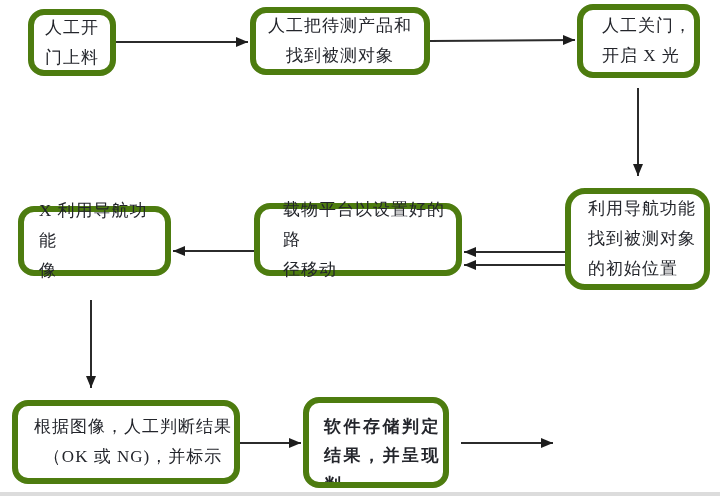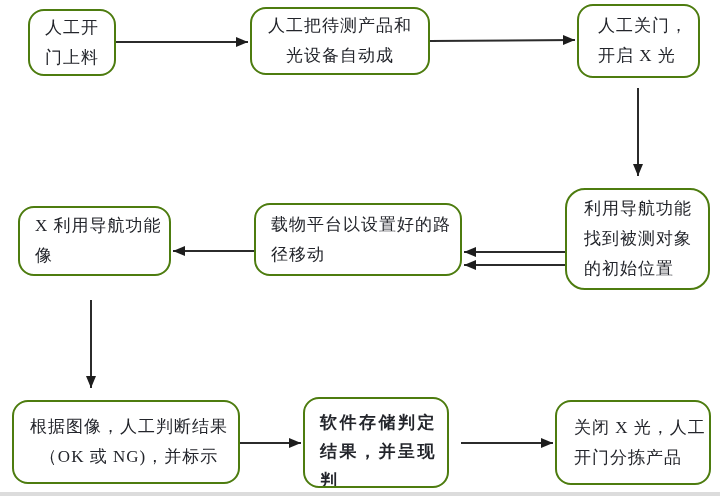--- a/index.html
+++ b/index.html
@@ -13,39 +13,39 @@
   }
   #arrow-layer {
     position: absolute;
     left: 0; top: 0;
     width: 720px; height: 496px;
   }
   .node {
     position: absolute;
     box-sizing: border-box;
     background: #ffffff;
-    border: 2px solid #4d7c0f;
+    border: 6px solid #4d7c0f;
     border-radius: 16px;
     display: flex;
     align-items: center;
     color: #23252b;
     font-size: 17px;
   }
   .label {
     white-space: pre-line;
     line-height: 30px;
     letter-spacing: 1px;
   }
   .node.centered { justify-content: center; text-align: center; }
 
   #node-manual-load            { left: 28px;  top: 9px;   width: 88px;  height: 67px; }
   #node-place-product          { left: 250px; top: 7px;   width: 180px; height: 68px; }
   #node-close-door-xray-on     { left: 577px; top: 4px;   width: 123px; height: 74px; padding-left: 19px; }
   #node-navigate-initial       { left: 565px; top: 188px; width: 145px; height: 102px; padding-left: 17px; border-radius: 20px; }
-  #node-stage-moves-path       { left: 254px; top: 203px; width: 208px; height: 73px; padding-left: 15px; }
+  #node-stage-moves-path       { left: 254px; top: 203px; width: 208px; height: 73px; padding-left: 23px; }
   #node-xray-auto-imaging      { left: 18px;  top: 206px; width: 153px; height: 70px; padding-left: 15px; }
   #node-manual-judge-result    { left: 12px;  top: 400px; width: 228px; height: 84px; padding-left: 16px; text-align: center; }
   #node-software-store-result  { left: 303px; top: 397px; width: 146px; height: 91px;
                                  padding: 9px 0 0 15px; align-items: flex-start; overflow: hidden; font-weight: bold; }
   #node-software-store-result .label { line-height: 29px; letter-spacing: 2.5px; }
   #node-xray-off-sort          { left: 555px; top: 400px; width: 156px; height: 85px; padding-left: 17px; }
 
   #image-bottom-edge {
     position: absolute;
     left: 0; bottom: 0;
@@ -77,21 +77,21 @@
     </g>
   </svg>
 
   <div class="node centered" id="node-manual-load">
     <span class="label">人工开
 门上料</span>
   </div>
 
   <div class="node centered" id="node-place-product">
     <span class="label">人工把待测产品和
-光设备自动成</span>
+找到被测对象</span>
   </div>
 
   <div class="node" id="node-navigate-initial">
     <span class="label">利用导航功能
 找到被测对象
 的初始位置</span>
   </div>
 
   <div class="node" id="node-close-door-xray-on">
     <span class="label">人工关门，
@@ -112,19 +112,15 @@
     <span class="label">根据图像，人工判断结果
 （OK 或 NG)，并标示</span>
   </div>
 
   <div class="node" id="node-software-store-result">
     <span class="label">软件存储判定
 结果，并呈现判
 定结果图</span>
   </div>
 
-  <div class="node" id="node-xray-off-sort">
-    <span class="label">关闭 X 光，人工
-开门分拣产品</span>
-  </div>
 
   <div id="image-bottom-edge"></div>
 </div>
 
 </body></html>

